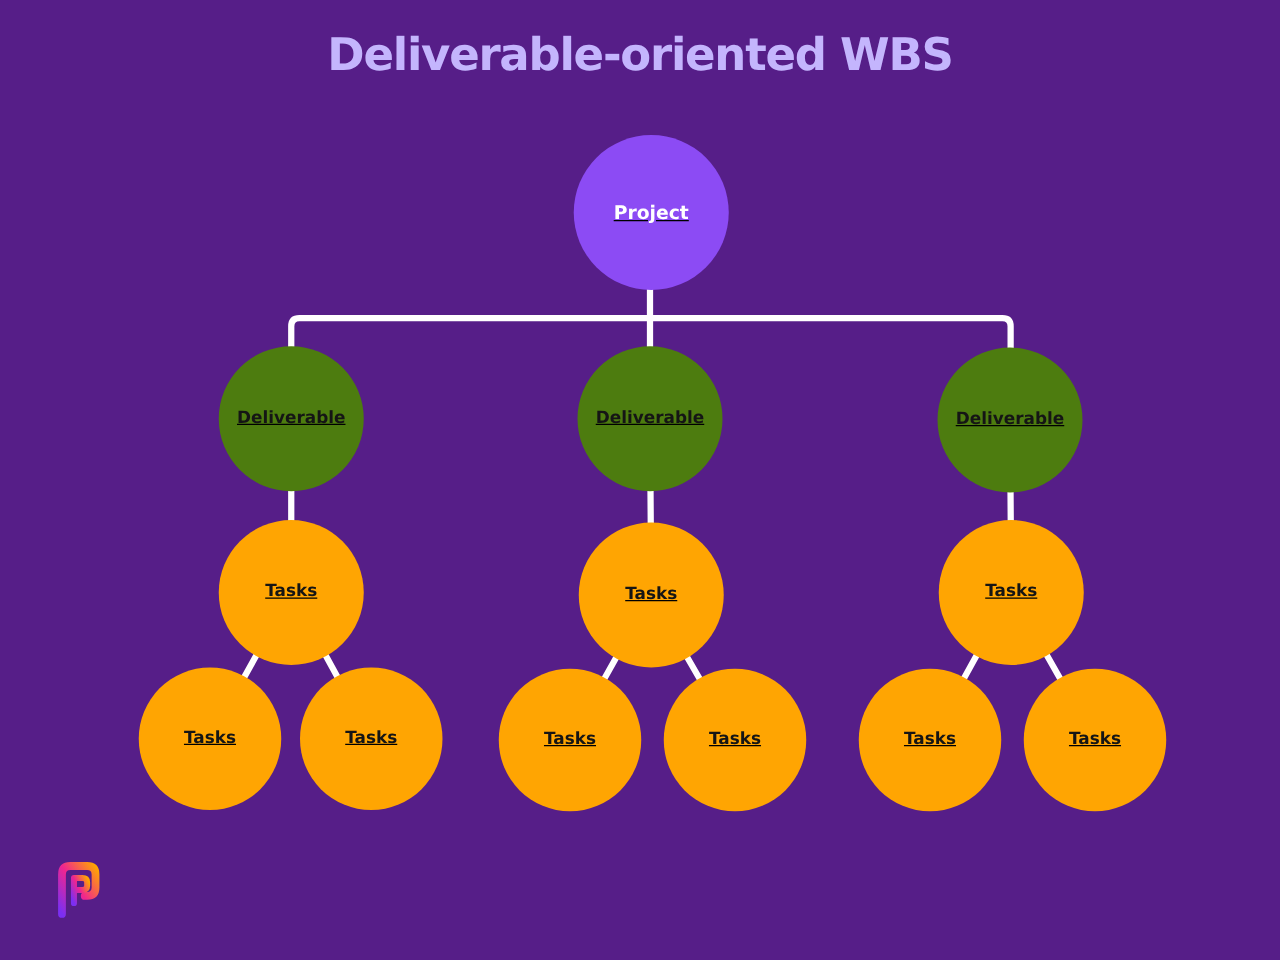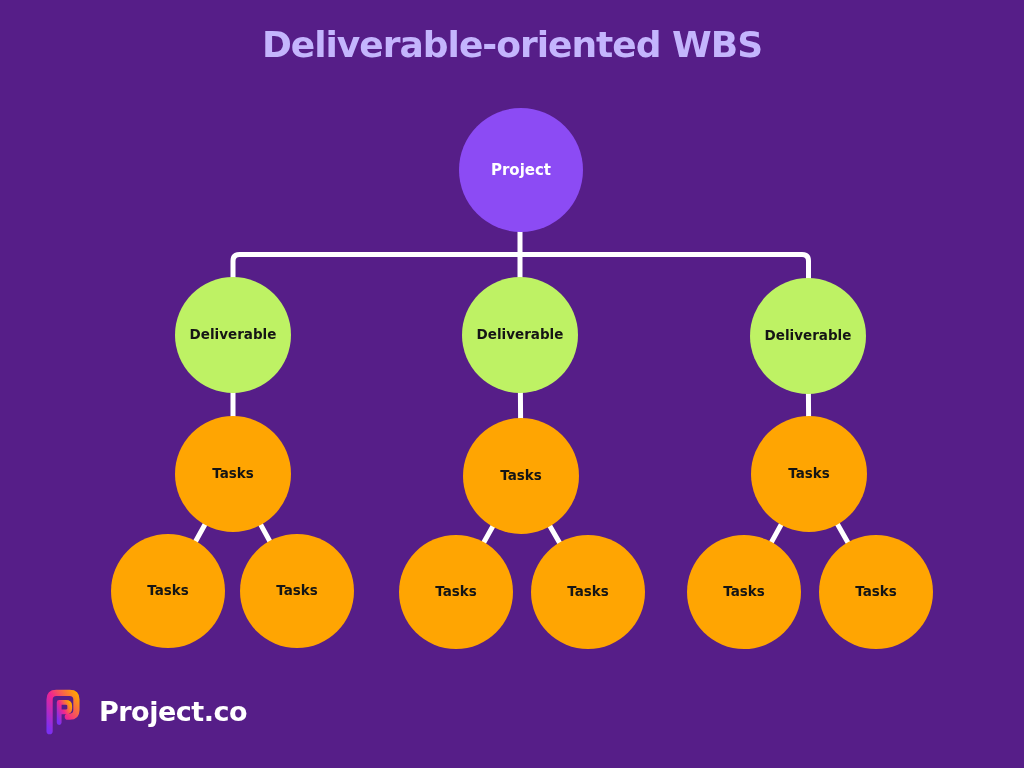--- a/index.html
+++ b/index.html
@@ -9,26 +9,26 @@
     font-family:"DejaVu Sans","Liberation Sans",sans-serif;
   }
   .page-title{
     position:absolute;top:24px;left:0;width:1024px;margin:0;
     text-align:center;color:#c4b5fd;font-size:36px;font-weight:bold;
     letter-spacing:-1px;z-index:3;
   }
   .connectors{position:absolute;left:0;top:0;z-index:1;}
   .node{
     position:absolute;border-radius:50%;z-index:2;
-    display:flex;align-items:center;justify-content:center;text-align:right;
+    display:flex;align-items:center;justify-content:center;text-align:right;text-decoration:underline;
   }
   .node span{font-weight:bold;line-height:1;}
   .node-project{width:124px;height:124px;background:#8C4BF4;}
   .node-project span{color:#FFFFFF;font-size:15px;}
-  .node-deliverable{width:116px;height:116px;background:#bef264;}
+  .node-deliverable{width:116px;height:116px;background:#4d7c0f;}
   .node-deliverable span{color:#151515;font-size:13.5px;}
   .node-task{width:116px;height:116px;background:#FFA502;}
   .node-task span{color:#151515;font-size:13.5px;}
   .node-subtask{width:114px;height:114px;background:#FFA502;}
   .node-subtask span{color:#151515;font-size:13.5px;}
   .brand{
     position:absolute;left:40px;top:684px;height:54px;z-index:3;
     display:flex;align-items:center;gap:13px;
   }
   .brand-name{color:#FFFFFF;font-size:27px;font-weight:bold;letter-spacing:-0.5px;}
@@ -100,14 +100,13 @@
     <defs>
       <linearGradient id="pgrad" x1="0" y1="1" x2="1" y2="0">
         <stop offset="0" stop-color="#7B2FF2"></stop>
         <stop offset="0.5" stop-color="#F0258F"></stop>
         <stop offset="1" stop-color="#FFA502"></stop>
       </linearGradient>
     </defs>
     <path d="M 10 47 L 10 14 Q 10 7 17 7 L 31 7 Q 38 7 38 14 L 38 25 Q 38 32 31 32 L 29 32" stroke="url(#pgrad)" stroke-width="6.5" stroke-linecap="round" stroke-linejoin="round"></path>
     <path d="M 20 38 L 20 17 L 27 17 Q 31 17 31 20.5 L 31 23.5 Q 31 27 27 27 L 20 27" stroke="url(#pgrad)" stroke-width="5" stroke-linecap="round" stroke-linejoin="round"></path>
   </svg>
-  <span class="brand-name">Project.co</span>
 </div>
 
 </body></html>

